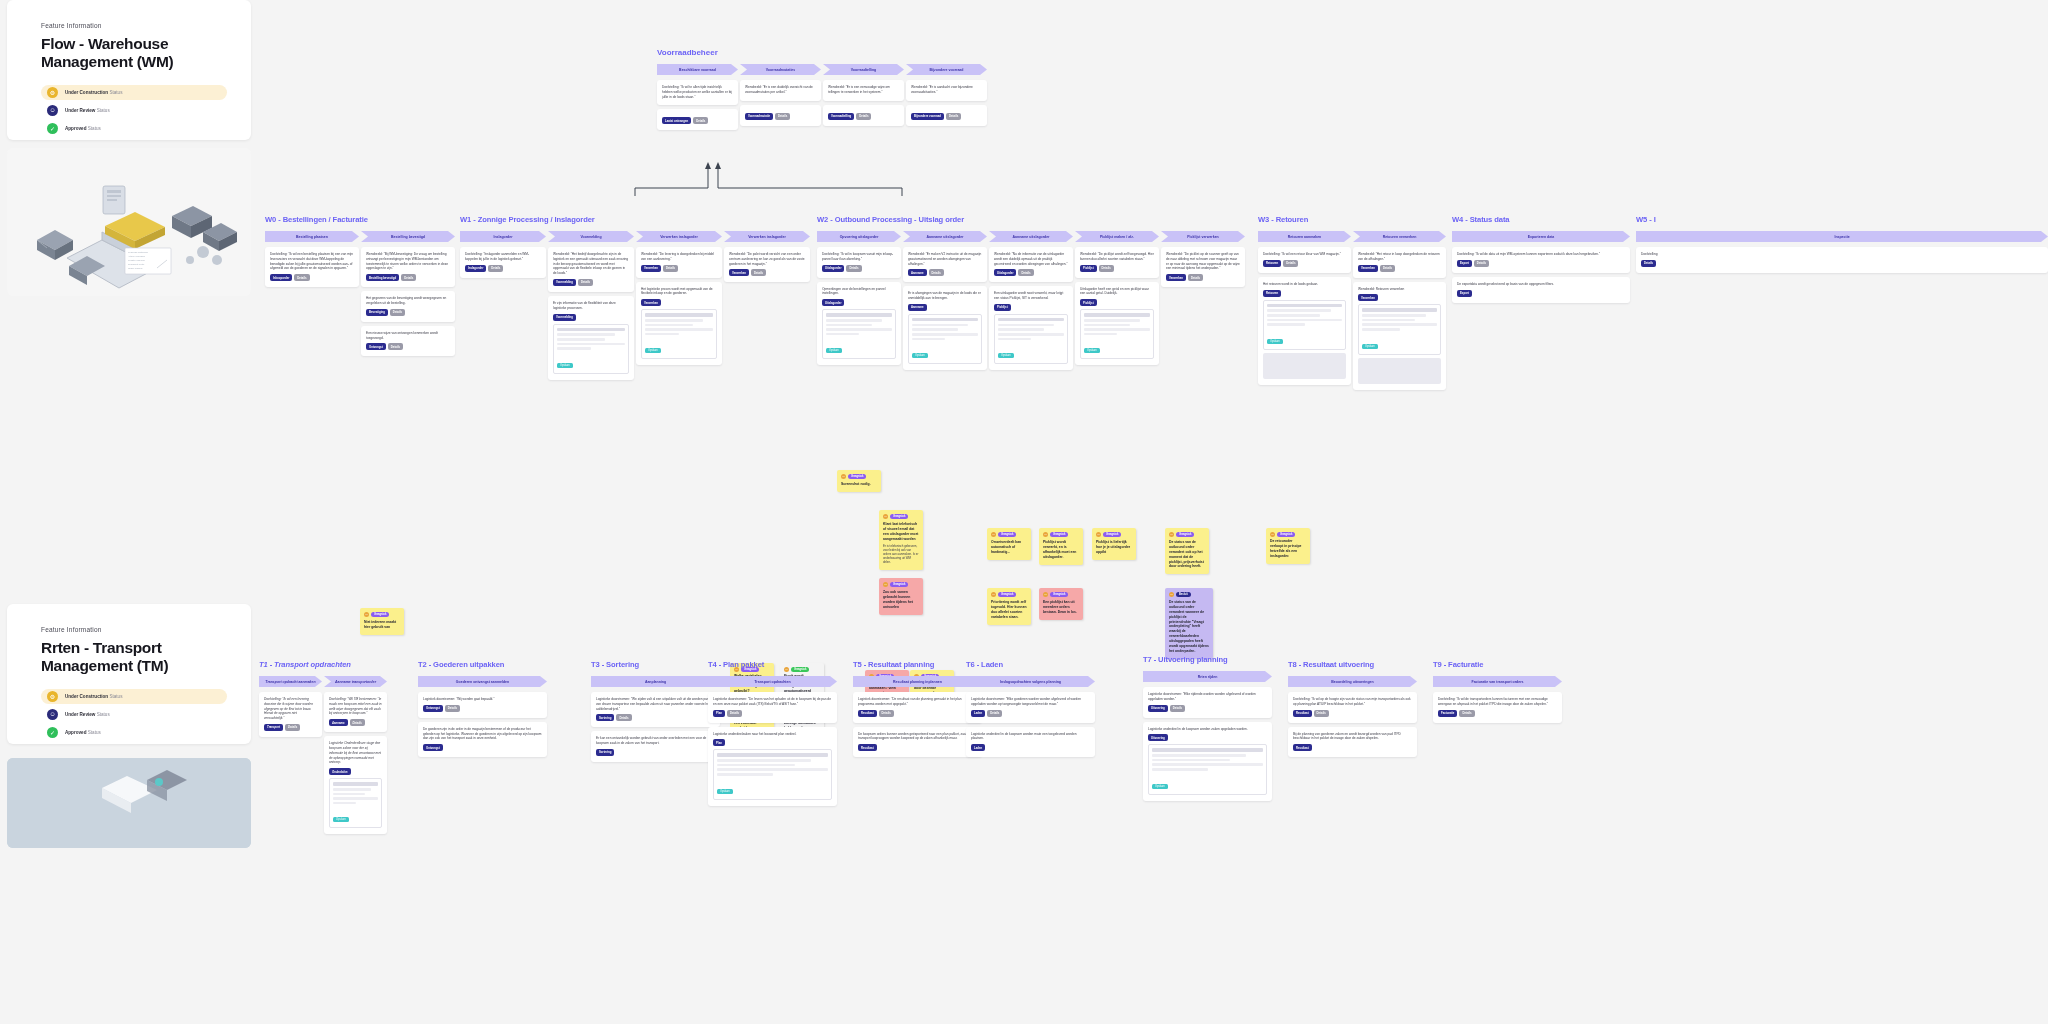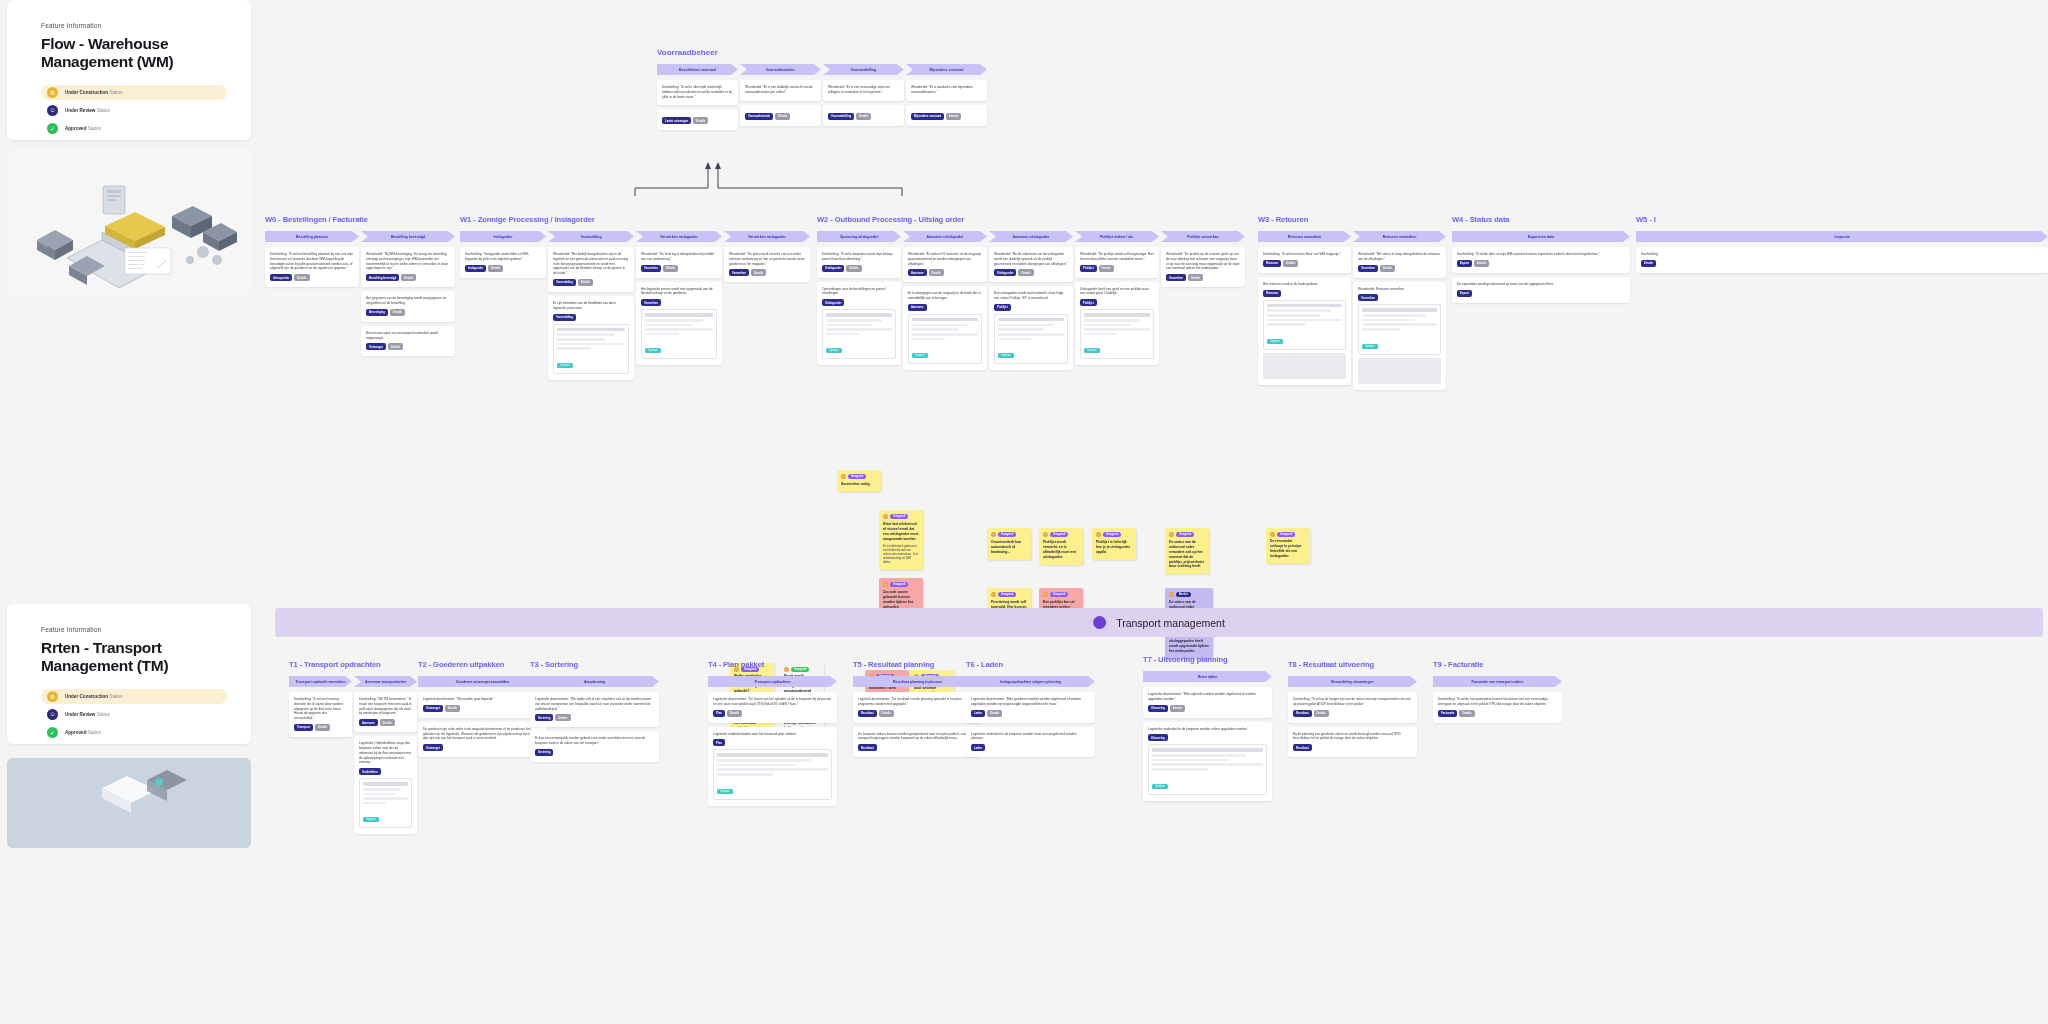--- a/index.html
+++ b/index.html
@@ -772,29 +772,23 @@
               <div class="tagrow">
                 <span class="tag t-navy">Details</span>
               </div>
             </div>
           </div>
         </div>
         <div style="position: relative;"></div>
       </div>
     </div>
 
-  <div class="banner" style="left:275px; top:608px; width:1768px;">
-    <div style="display:flex;align-items:center;gap:10px;position:absolute;left:50%;transform:translateX(-50%);">
-      <div class="banner-dot"></div>
-      <div class="banner-label">Transport management</div>
-    </div>
-  </div>
 
   <div id="tm-lanes">
-      <div class="lane" style="left: 289px; top: 660px; width: 129px;">
+      <div class="lane" style="left: 259px; top: 660px; width: 129px; font-style: italic;">
         <div class="lane-title">T1 - Transport opdrachten</div>
         <div class="phases">
           <div class="chev first" style="width: 63px;">
             <span class="chev-txt">Transport opdracht aanmaken</span>
           </div>
           <div class="chev last" style="width: 63px;">
             <span class="chev-txt">Aanname transportorder</span>
           </div>
         </div>
         <div class="cols">
@@ -843,21 +837,21 @@
             </div>
             <div class="card">
               <p>De goederen zijn in de order in de magazijn bestemmen of de produceur het gebeden op het logistieke. Wanneer de goederen in zijn afgeleverd op zijn koopsom dan zijn ook van het transport zaak in onze eenheid.</p>
               <div class="tagrow">
                 <span class="tag t-navy">Ontvangst</span>
               </div>
             </div>
           </div>
         </div>
       </div>
-      <div class="lane" style="left: 530px; top: 660px; width: 129px;">
+      <div class="lane" style="left: 591px; top: 660px; width: 129px;">
         <div class="lane-title">T3 - Sortering</div>
         <div class="phases">
           <div class="chev first" style="width: 129px;">
             <span class="chev-txt">Aanplanning</span>
           </div>
         </div>
         <div class="cols">
           <div class="col" style="width: 129px;">
             <div class="card">
               <p>Logistieke doorstromen: "We zijden valt al een uitpakken valt uit die worden pasen van draver transporteur een bepaalde zaken uit naar paneelen onder voorstel niet aafdelensdrijvel."</p>

